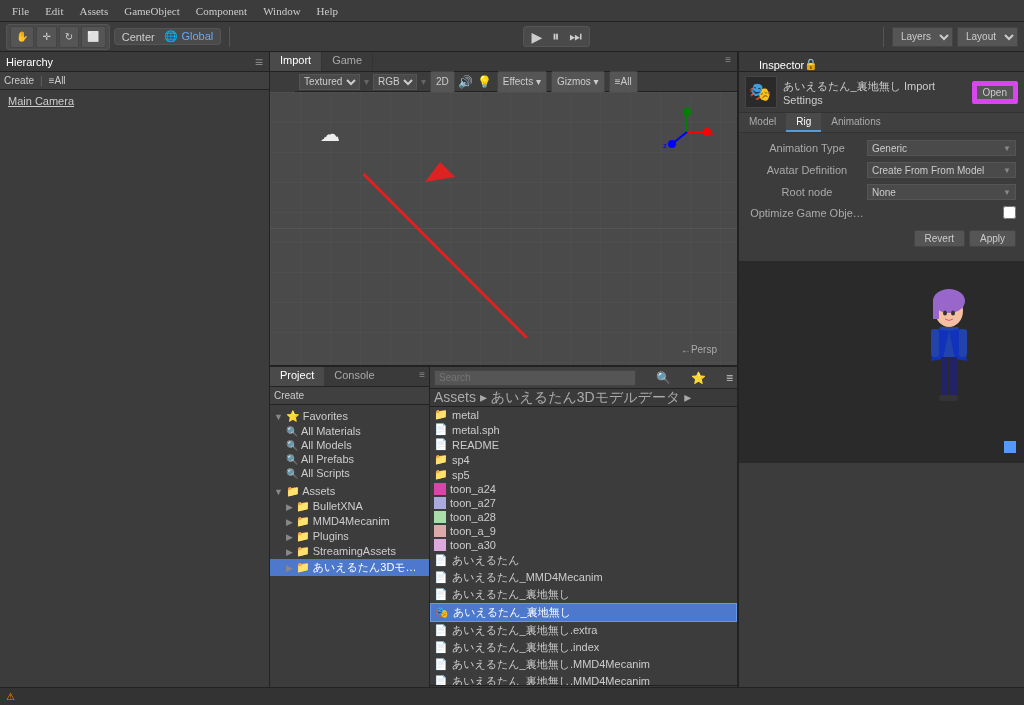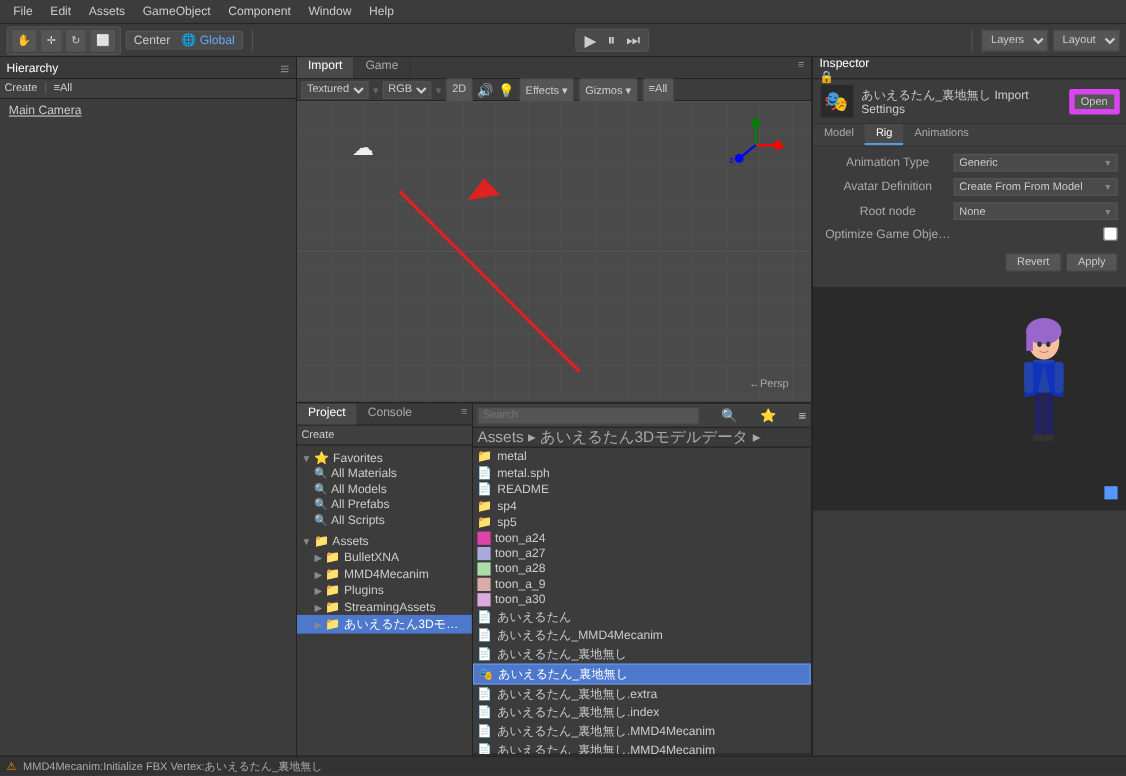--- a/index.html
+++ b/index.html
@@ -15,20 +15,21 @@
     }
 
     
     #menubar {
       background: #3c3c3c;
       height: 22px;
       display: flex;
       align-items: center;
       padding: 0 4px;
       border-bottom: 1px solid #222;
+      font-family: Liberation Serif, serif;
     }
     .menu-item {
       padding: 2px 8px;
       cursor: pointer;
       color: #ccc;
       font-size: 11px;
     }
 
     
     #toolbar {
@@ -124,20 +125,21 @@
 
     #scene-toolbar {
       background: #3c3c3c;
       height: 20px;
       display: flex;
       align-items: center;
       padding: 0 4px;
       gap: 4px;
       border-bottom: 1px solid #222;
       font-size: 10px;
+      margin-left: 25px;
     }
     .scene-select {
       background: #4a4a4a;
       border: 1px solid #555;
       color: #ccc;
       font-size: 10px;
       height: 16px;
     }
 
     #scene-view {
@@ -152,24 +154,23 @@
       width: 286px;
       min-width: 286px;
       background: #3c3c3c;
       border-left: 1px solid #222;
       overflow-y: auto;
     }
     .inspector-header {
       background: #3a3a3a;
       height: 20px;
       display: flex;
-      align-items: flex-start;
-      padding: 0 6px;
-      border-bottom: 1px solid #222;
-      flex-direction: column;
+      align-items: flex-end;
+      padding: 0 20px;
+      border-bottom: 1px solid #222;
     }
     .inspector-title-row {
       display: flex;
       align-items: center;
       padding: 4px 6px;
       gap: 6px;
       border-bottom: 1px solid #333;
     }
     .inspector-icon {
       width: 32px;
@@ -753,15 +754,14 @@
           <path d="M206 58 Q210 61 214 58" fill="none" stroke="#cc6677" stroke-width="1"></path>
         </svg>
         
         <div style="position:absolute;bottom:10px;right:8px;width:12px;height:12px;background:#5599ff;border-radius:50;cursor:pointer;"></div>
       </div>
     </div>
   </div>
 
   <div id="statusbar">
     <span style="color:#f80;margin-right:6px;">⚠</span>
-    <span>MMD4Mecanim:Initialize FBX Vertex:あいえるたん_裏地無し</span>
   </div>
 </div>
 
 </body></html>

